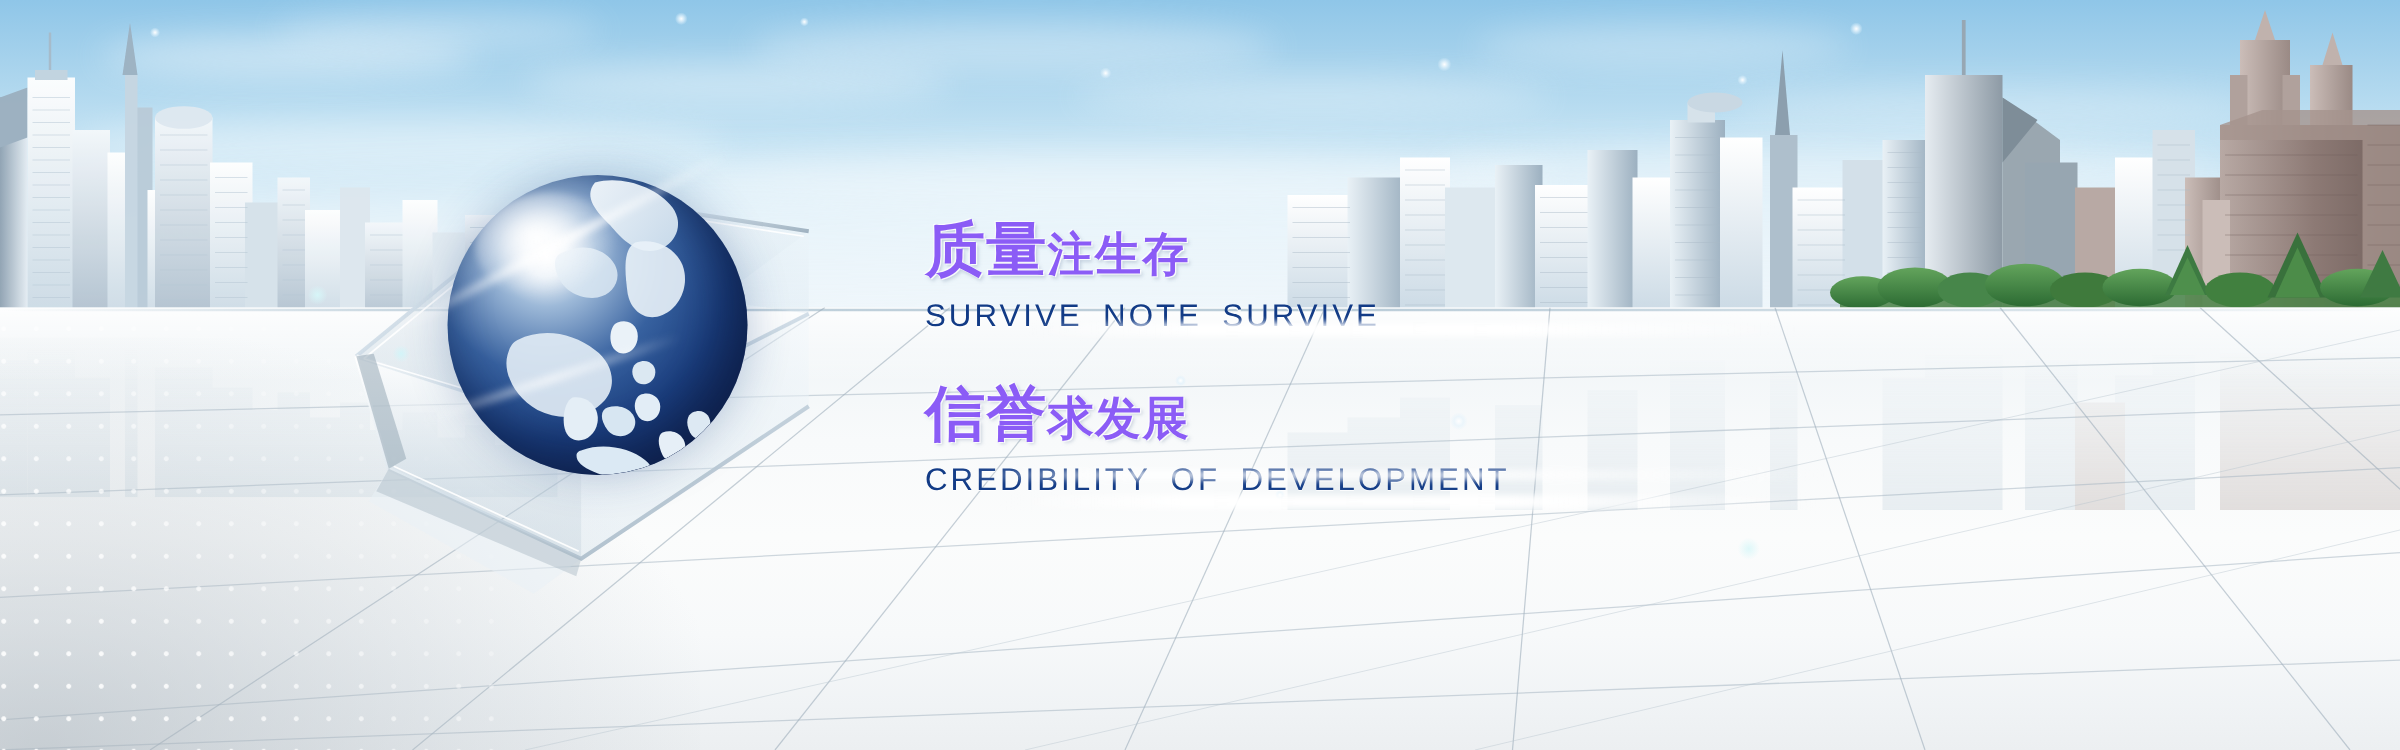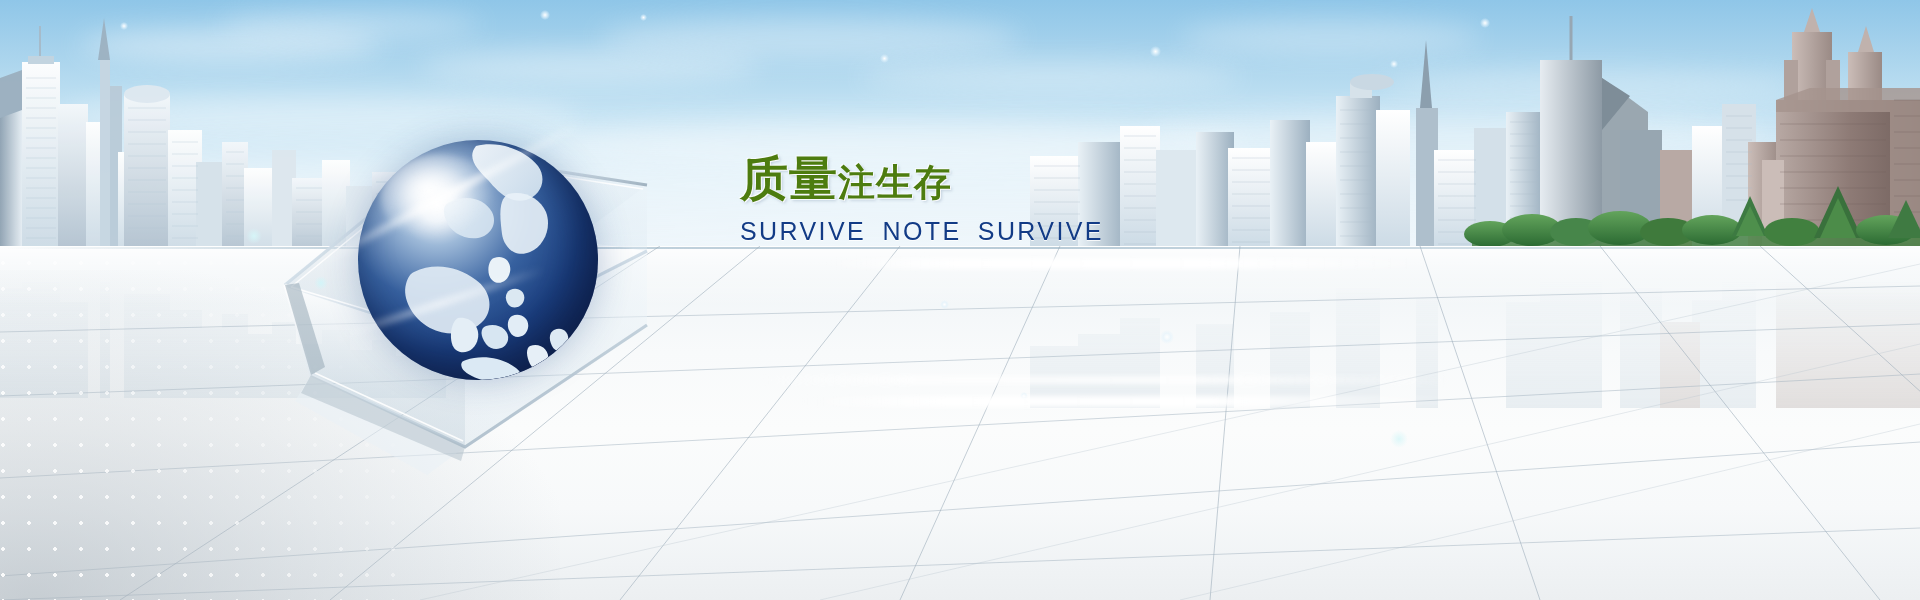--- a/index.html
+++ b/index.html
@@ -43,22 +43,22 @@
   
   .crystalwrap{position:absolute;left:255px;top:75px;width:420px;height:400px;}
   .globewrap{position:absolute;left:358px;top:140px;width:240px;height:240px;}
   .globe{width:240px;height:240px;border-radius:50%;position:relative;overflow:hidden;
     background:radial-gradient(circle at 33% 27%,#ffffff 0%,#eaf1f8 7%,#9db9d8 17%,#37619f 40%,#1b3f80 62%,#15306a 80%,#0e2150 100%);
     box-shadow:0 0 34px rgba(40,80,140,.30),inset -14px -16px 42px rgba(8,20,52,.62);}
   .gspec{position:absolute;left:22px;top:14px;width:118px;height:86px;border-radius:50%;
     background:radial-gradient(ellipse at 40% 40%,rgba(255,255,255,.96),rgba(255,255,255,0) 68%);filter:blur(3px);}
   .glint{position:absolute;width:300px;height:7px;background:linear-gradient(90deg,rgba(255,255,255,0),rgba(255,255,255,.88),rgba(255,255,255,0));filter:blur(3px);}
   .textcol{position:absolute;left:740px;top:155px;width:700px;}
-  .hl{font-weight:bold;color:#4d7c0f;letter-spacing:1px;line-height:1;white-space:nowrap;
-      text-shadow:0 0 1px #fff,1px 1px 0 rgba(255,255,255,.85),-1px -1px 0 rgba(255,255,255,.7),2px 2px 3px rgba(120,140,170,.35);}
+  .hl{font-weight:bold;color:#8b5cf6;letter-spacing:1px;line-height:1;white-space:nowrap;
+      text-shadow:0 0 1px #fff,1px 1px 0 rgba(255,255,255,.85),-1px -1px 0 rgba(255,255,255,.7),2px 2px 3px rgba(120,140,170,.35);margin-top:22px;}
   .hl .big{font-size:48px;}
   .hl .sm{font-size:37px;}
   .sub{font-size:25px;color:#123b86;letter-spacing:2.4px;word-spacing:7px;white-space:nowrap;
       font-weight:400;margin-top:14px;text-shadow:0 1px 0 rgba(255,255,255,.8);}
   .block2{margin-top:40px;}
   .sheen{position:absolute;height:11px;border-radius:6px;
     background:linear-gradient(90deg,rgba(255,255,255,0),rgba(255,255,255,.96) 22%,rgba(255,255,255,.98) 62%,rgba(255,255,255,0));filter:blur(2.5px);}
   .spark{position:absolute;border-radius:50%;background:radial-gradient(circle,rgba(255,255,255,.98) 0%,rgba(225,242,252,.65) 38%,rgba(255,255,255,0) 72%);}
 </style>
 </head>
@@ -409,20 +409,26 @@
 
   <div class="textcol">
 
     <div>
       <div class="hl">
         <span class="big">质量</span><span class="sm">注生存</span>
       </div>
       <div class="sub">SURVIVE  NOTE  SURVIVE</div>
     </div>
 
+    <div class="block2">
+      <div class="hl">
+        <span class="big">信誉</span><span class="sm">求发展</span>
+      </div>
+      <div class="sub">CREDIBILITY  OF  DEVELOPMENT</div>
+    </div>
 
   </div>
 
   <div class="sheen" style="left:820px;top:258px;width:620px;"></div>
   <div class="sheen" style="left:800px;top:396px;width:660px;"></div>
   <div class="sheen" style="left:760px;top:376px;width:700px;height:8px;opacity:.8;"></div>
 
 </div>
 
 </body></html>

